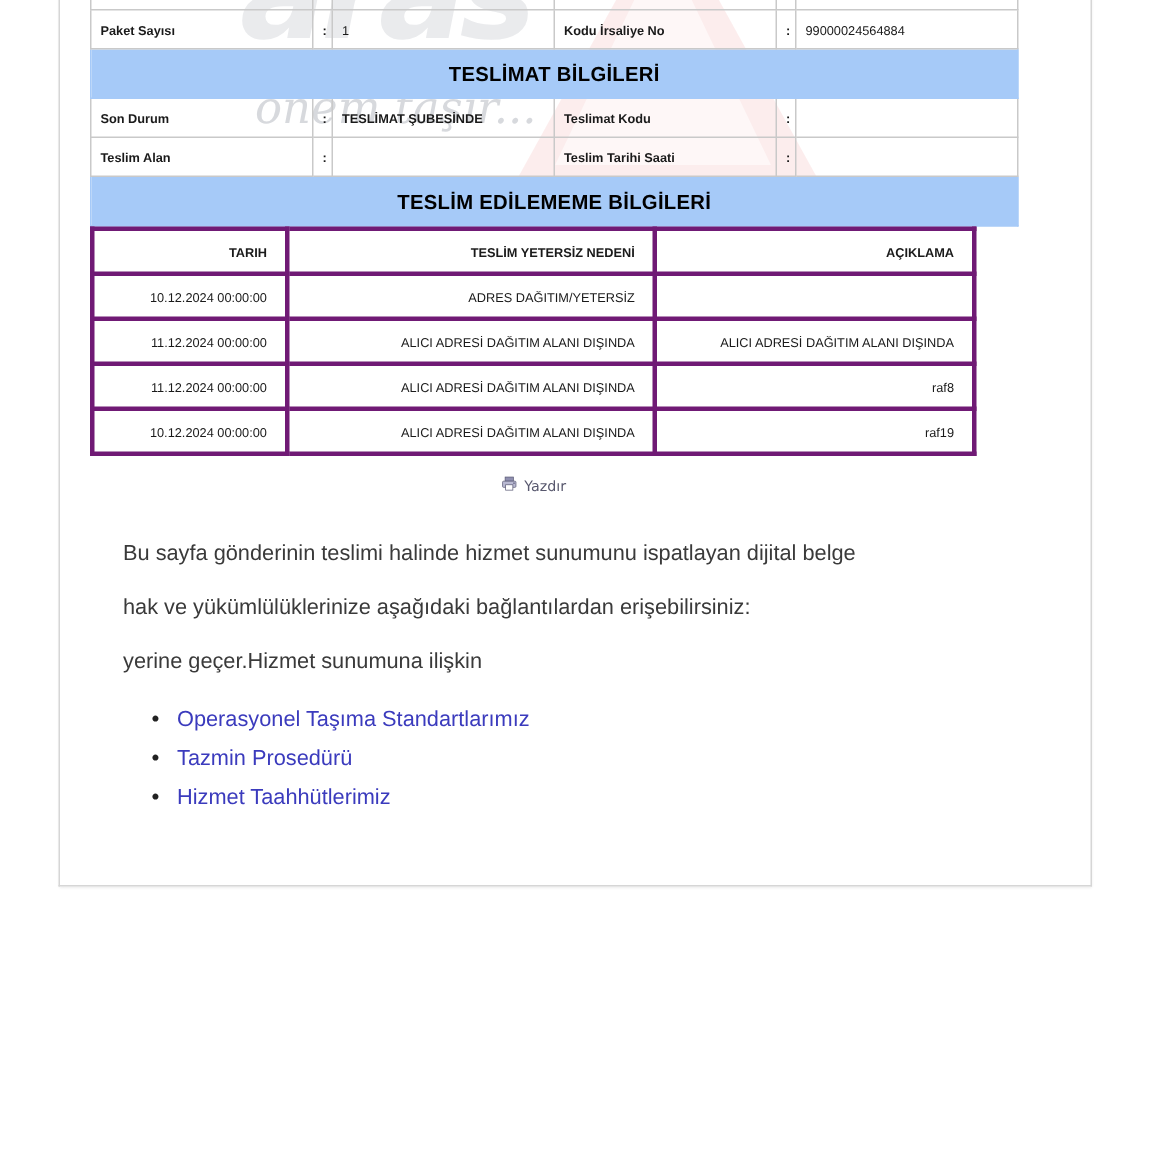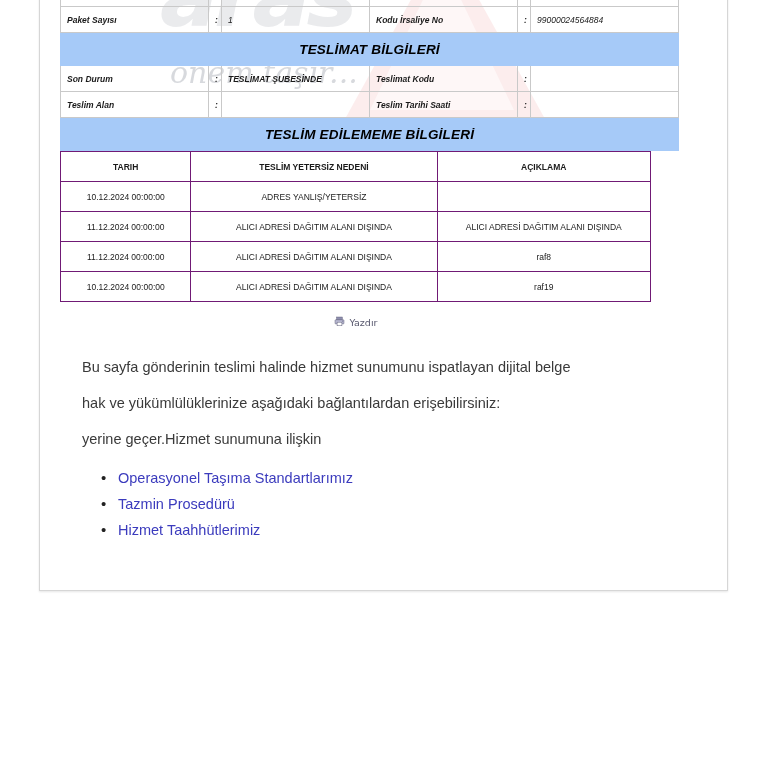--- a/index.html
+++ b/index.html
@@ -95,21 +95,20 @@
     background: transparent;
   }
   table.tbl td {
     border: 1px solid #c9c9c9;
     padding: 0 6px;
     height: 26px;
     font-size: 8.5px;
     color: #1a1a1a;
     vertical-align: middle;
     background: transparent;
-    font-style: italic;
   }
   td.lbl { font-weight: bold; width: 148px; }
   td.col { width: 10px; text-align: left; font-weight: bold; padding: 0; }
   td.val { width: 148px; }
   td.val-status { color: #d61f26; font-weight: bold; }
 
   tr.section-head td {
     background: #a6caf8;
     border: 1px solid #a6caf8;
     height: 33px;
@@ -121,26 +120,26 @@
   }
 
   
   table.tbl2 {
     border-collapse: collapse;
     width: 591px;
     table-layout: fixed;
     margin-top: 0;
   }
   table.tbl2 th, table.tbl2 td {
-    border: 1px solid #701a75;
+    border: 3px solid #701a75;
     height: 30px;
     padding: 0 12px;
     font-size: 8.5px;
     color: #1a1a1a;
-    text-align: center;
+    text-align: right;
     vertical-align: middle;
   }
   table.tbl2 th { font-weight: bold; }
   .c-date { width: 124px; }
   .c-reason { width: 234px; }
   .c-note { width: 203px; margin-left: 48px; }
 
   
   .print-row {
     width: 591px;
@@ -263,21 +262,21 @@
         <thead>
           <tr>
             <th class="c-date">TARIH</th>
             <th class="c-reason">TESLİM YETERSİZ NEDENİ</th>
             <th class="c-note">AÇIKLAMA</th>
           </tr>
         </thead>
         <tbody>
           <tr>
             <td class="c-date">10.12.2024 00:00:00</td>
-            <td class="c-reason">ADRES YANLIŞ/YETERSİZ</td>
+            <td class="c-reason">ADRES DAĞITIM/YETERSİZ</td>
             <td class="c-note"></td>
           </tr>
           <tr>
             <td class="c-date">11.12.2024 00:00:00</td>
             <td class="c-reason">ALICI ADRESİ DAĞITIM ALANI DIŞINDA</td>
             <td class="c-note">ALICI ADRESİ DAĞITIM ALANI DIŞINDA</td>
           </tr>
           <tr>
             <td class="c-date">11.12.2024 00:00:00</td>
             <td class="c-reason">ALICI ADRESİ DAĞITIM ALANI DIŞINDA</td>

